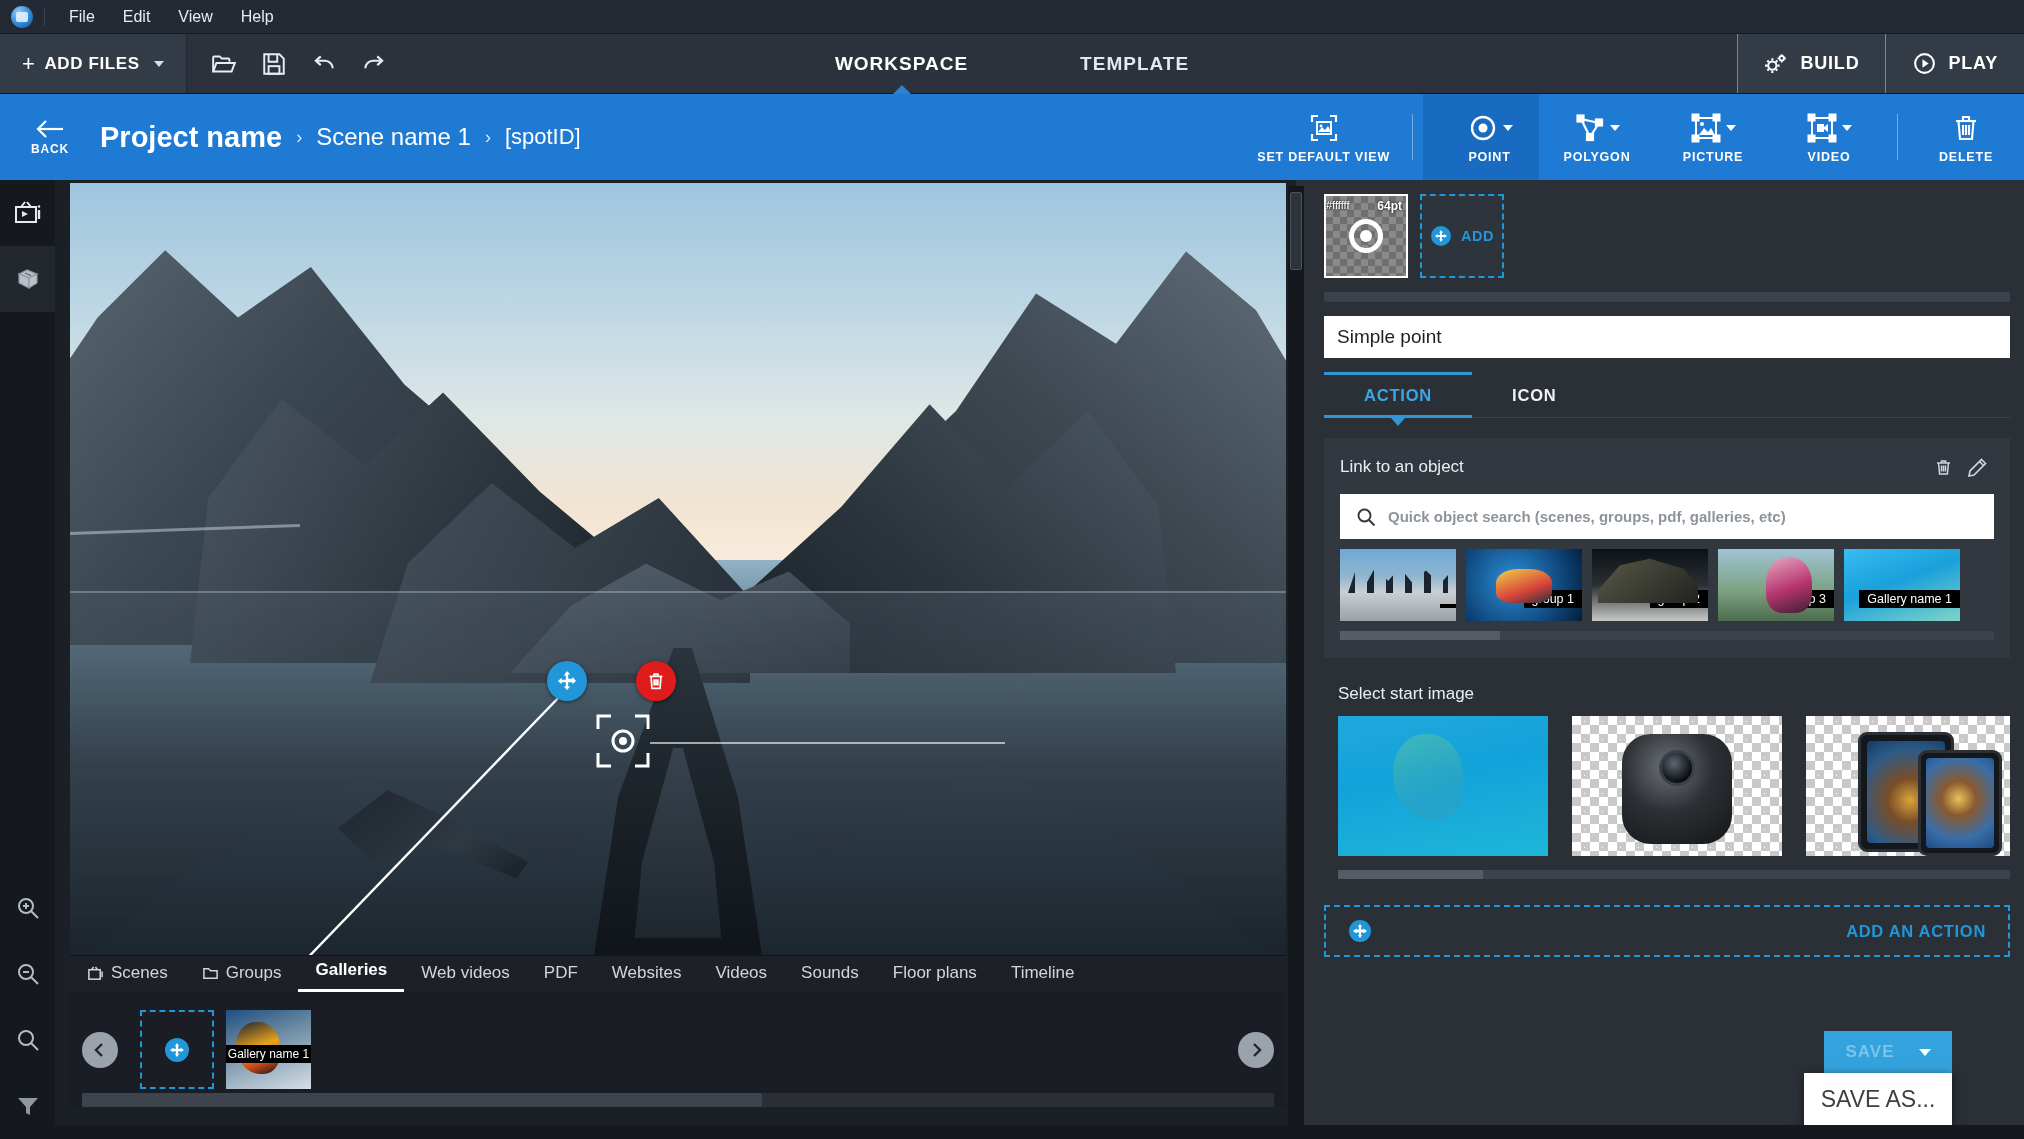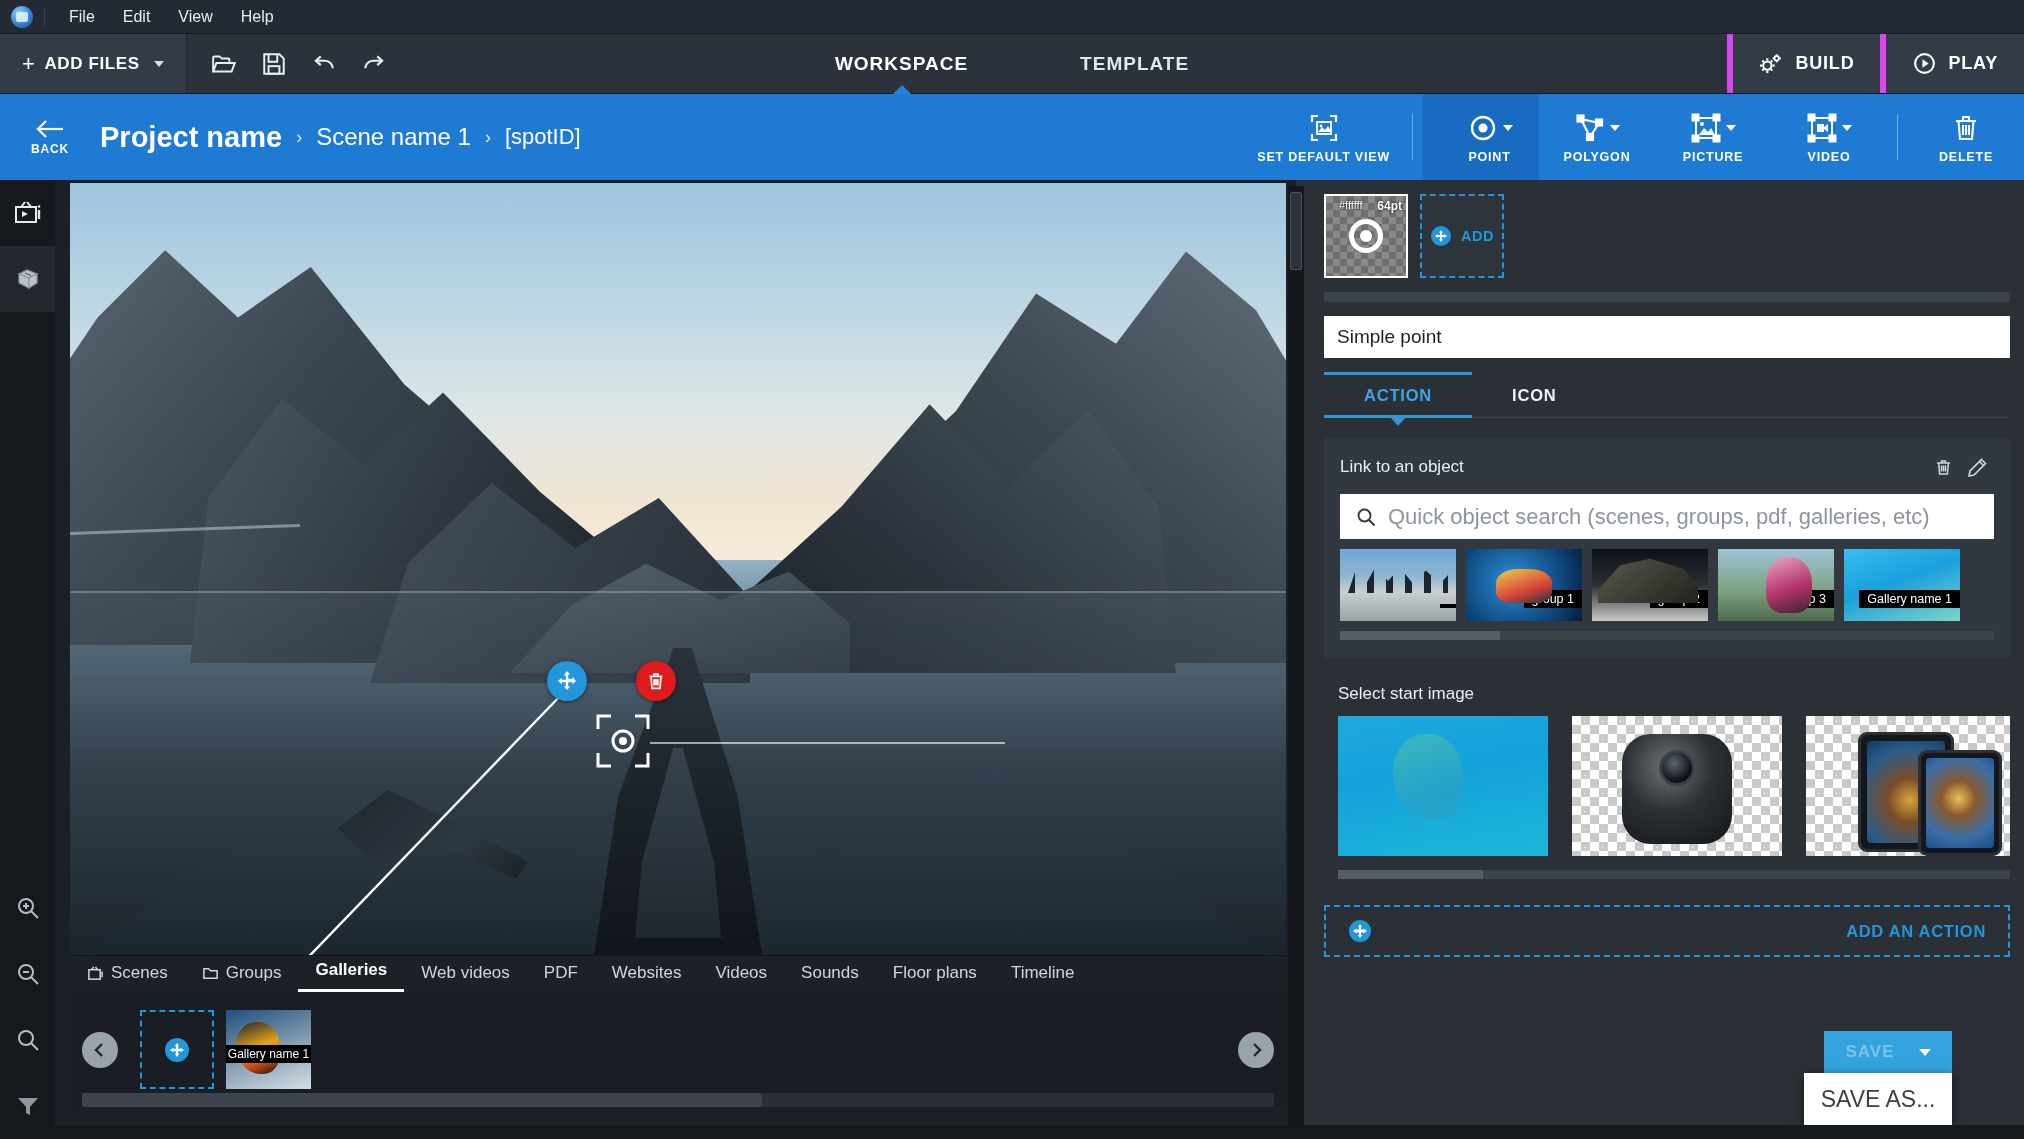--- a/index.html
+++ b/index.html
@@ -69,21 +69,21 @@
   .ws-tab.active::after {
     content: ""; position: absolute; left: 50%; transform: translateX(-50%);
     bottom: -21px; width: 0; height: 0;
     border-left: 11px solid transparent; border-right: 11px solid transparent;
     border-bottom: 11px solid #2f7fd4;
   }
   .tb-right { margin-left: auto; display: flex; align-items: stretch; }
   .tb-right-btn {
     display: flex; align-items: center; gap: 11px; padding: 0 26px;
     color: #fff; font-size: 18px; font-weight: bold; letter-spacing: .8px;
-    cursor: pointer; border-left: 6px solid #d946ef; background: #333b46;
+    cursor: pointer; border-left: 1px solid #d946ef; background: #333b46;
   }
   .tb-right-btn svg { width: 25px; height: 25px; }
 
   
   .bluebar {
     position: absolute; left: 0; top: 94px; width: 2024px; height: 86px;
     background: #1f7ad4; display: flex; align-items: stretch;
   }
   .back-btn {
     width: 100px; display: flex; flex-direction: column; align-items: center;
@@ -300,21 +300,21 @@
       linear-gradient(45deg,#6f6f6f 25%,transparent 25%),
       linear-gradient(-45deg,#6f6f6f 25%,transparent 25%),
       linear-gradient(45deg,transparent 75%,#6f6f6f 75%),
       linear-gradient(-45deg,transparent 75%,#6f6f6f 75%);
     background-size: 14px 14px;
     background-position: 0 0, 0 7px, 7px -7px, -7px 0px;
     background-color: #8a8a8a;
     display: flex; align-items: center; justify-content: center; cursor: pointer;
   }
   .icon-card .meta-l {
-    position: absolute; left: 13px; top: 3px; font-size: 11px; color: #fff;
+    position: absolute; left: 0; top: 3px; font-size: 11px; color: #fff;
     text-shadow: 0 0 3px #000;
     text-align: right;
   }
   .icon-card .meta-r {
     position: absolute; right: 4px; top: 3px; font-size: 12px; color: #fff;
     font-weight: bold; text-shadow: 0 0 3px #000;
   }
   .icon-card .ring {
     width: 34px; height: 34px; border-radius: 50%; border: 5px solid #fff;
     display: flex; align-items: center; justify-content: center;
@@ -363,22 +363,23 @@
   .card-head { display: flex; align-items: center; }
   .card-title { color: #e9eef3; font-size: 17px; flex: 1 1 auto; }
   .card-act { width: 34px; height: 30px; display: flex; align-items: center; justify-content: center; cursor: pointer; }
   .card-act svg { width: 21px; height: 21px; }
   .searchbox {
     margin-top: 12px; height: 45px; background: #fff; display: flex; align-items: center;
     gap: 12px; padding: 0 16px;
   }
   .searchbox svg { width: 20px; height: 20px; flex: 0 0 auto; }
   .searchbox input {
-    border: none; outline: none; width: 100%; font-size: 22px; color: #701a75;
+    border: none; outline: none; width: 100%; font-size: 15px; color: #701a75;
     font-family: "Liberation Sans", sans-serif;
+    font-weight: bold;
   }
   .searchbox input::placeholder { color: #8d949c; }
   .obj-row { margin-top: 10px; display: flex; gap: 10px; overflow: hidden; height: 72px; }
   .obj {
     width: 116px; height: 72px; flex: 0 0 auto; position: relative; cursor: pointer;
     overflow: hidden;
   }
   .obj .cap {
     position: absolute; right: 0; bottom: 13px; background: #000; color: #fff;
     font-size: 12.5px; padding: 2px 8px; white-space: nowrap;

